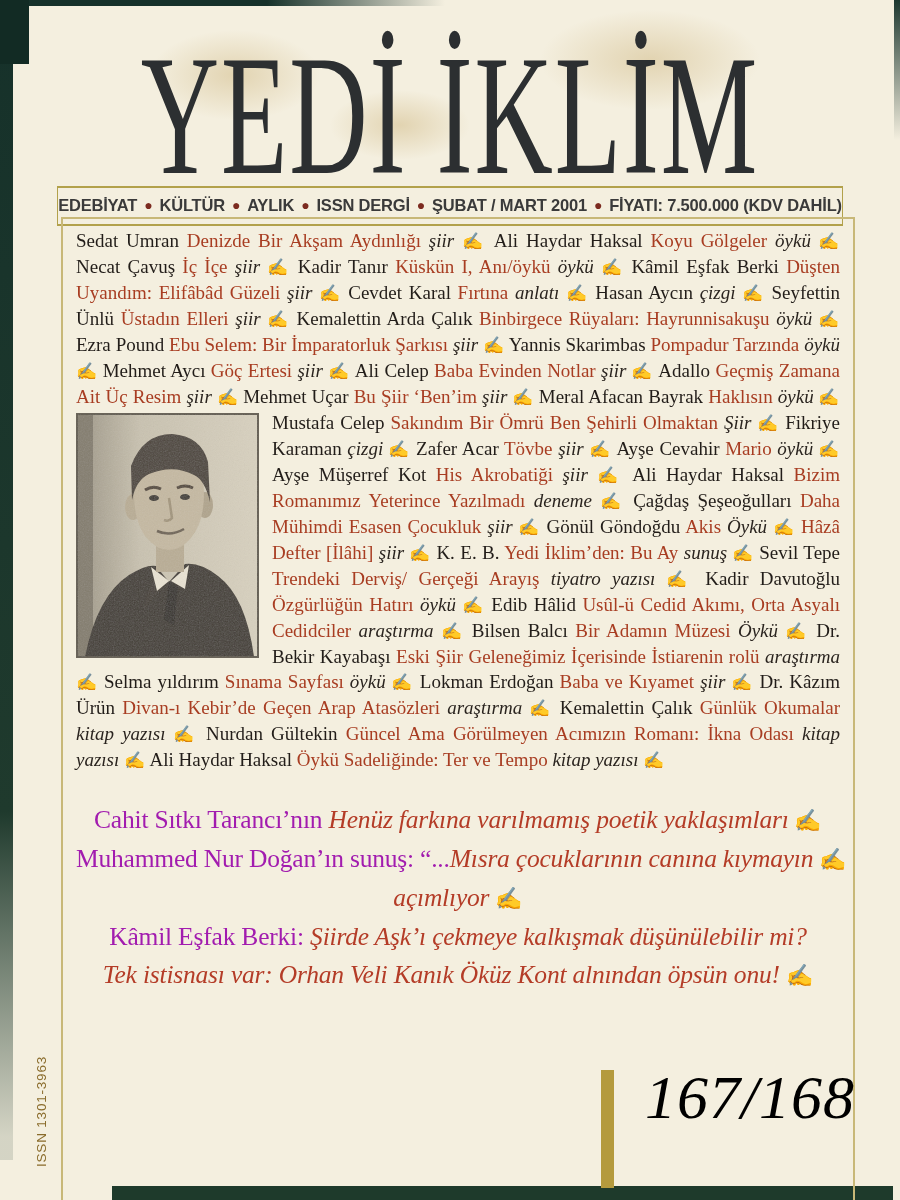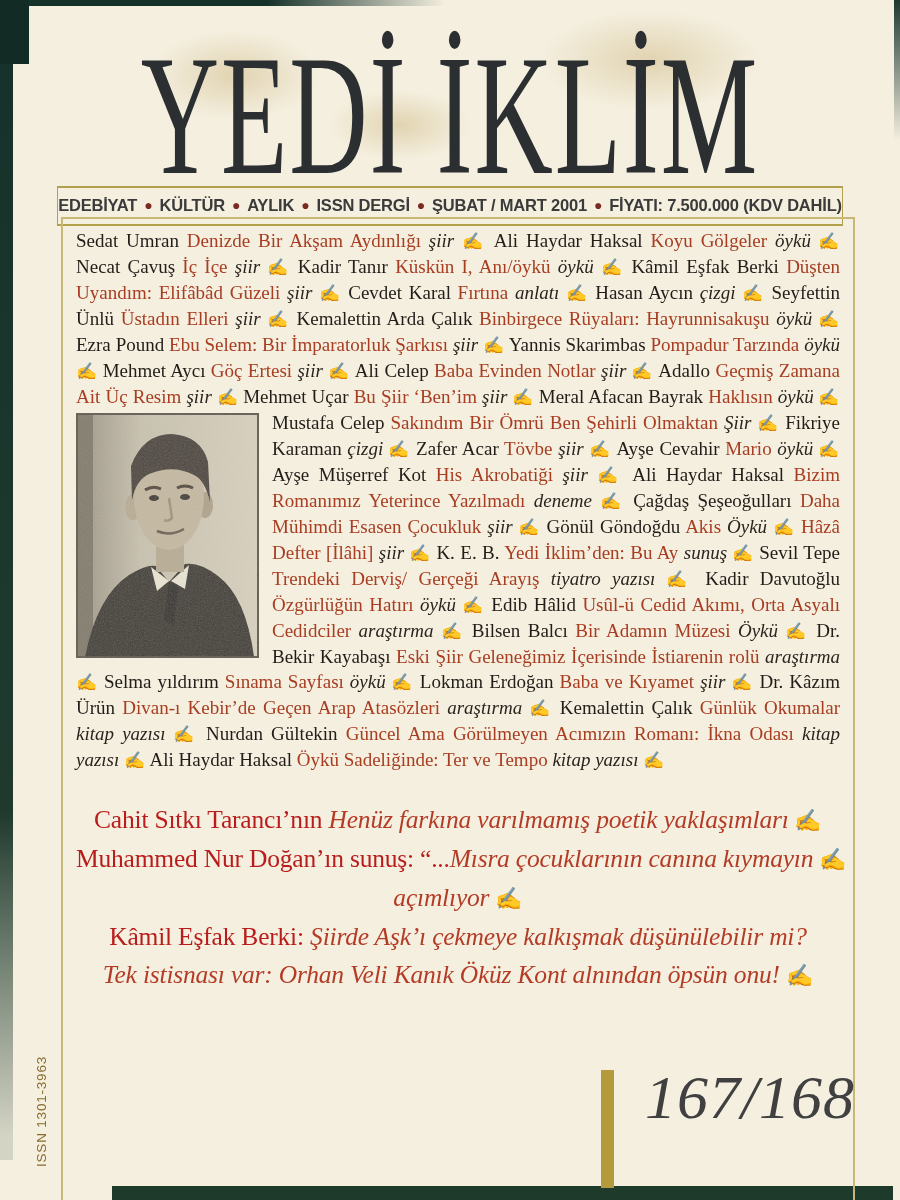--- a/index.html
+++ b/index.html
@@ -48,28 +48,28 @@
   .seg-genre{font-style:italic;color:#2a241f;}
   .seg-icon{color:#bc5a1f;font-size:17px;}
   .photo-frame{
     float:left;width:181px;height:243px;margin:3px 13px 4px 0;
     border:1px solid #6b655a;background:#cdc6b4;box-sizing:content-box;
   }
   .features{margin-top:28px;}
   .feature-line{
     text-align:center;font-size:25.5px;line-height:38px;letter-spacing:-0.2px;white-space:nowrap;
   }
-  .f-black{color:#b91c1c;}
+  .f-black{color:#a21caf;}
   .f-red{color:#b43c27;font-style:italic;}
   .f-icon{color:#bc5a1f;font-size:22px;}
 
   .issue-bar{position:absolute;left:601px;top:1070px;width:13px;height:118px;background:#b49a3d;}
   .issue-number{
     position:absolute;left:630px;top:1062px;width:240px;text-align:center;
-    font-style:italic;font-size:62px;color:#404040;letter-spacing:1px;
+    font-style:italic;font-size:62px;color:#000000;letter-spacing:1px;
   }
   .issn{
     position:absolute;left:34px;top:1022px;height:145px;
     writing-mode:vertical-rl;transform:rotate(180deg);
     font-family:"Liberation Sans", sans-serif;font-size:13.5px;letter-spacing:0.8px;
     color:#8a6c2c;
   }
 </style>
 </head>
 <body>

